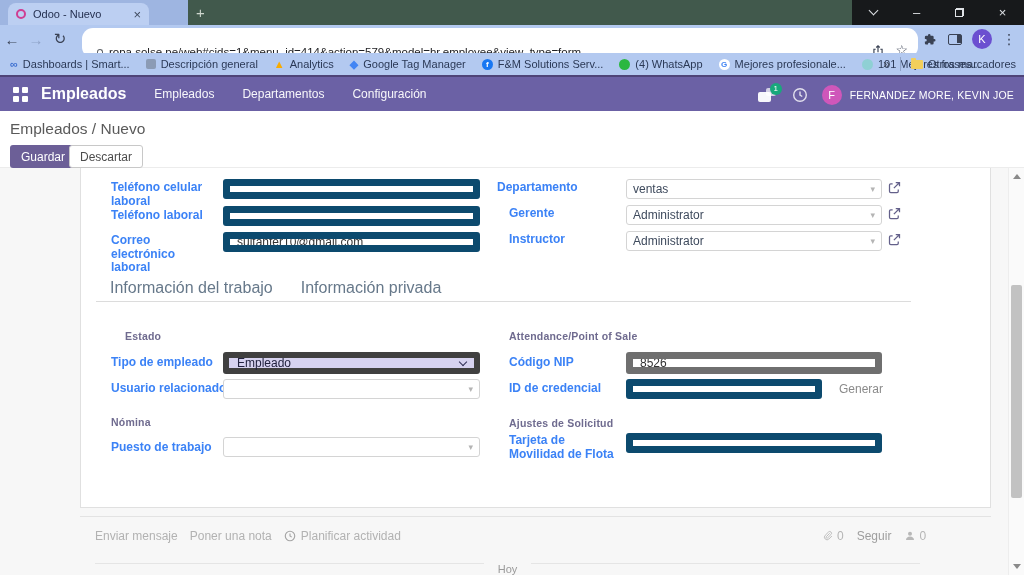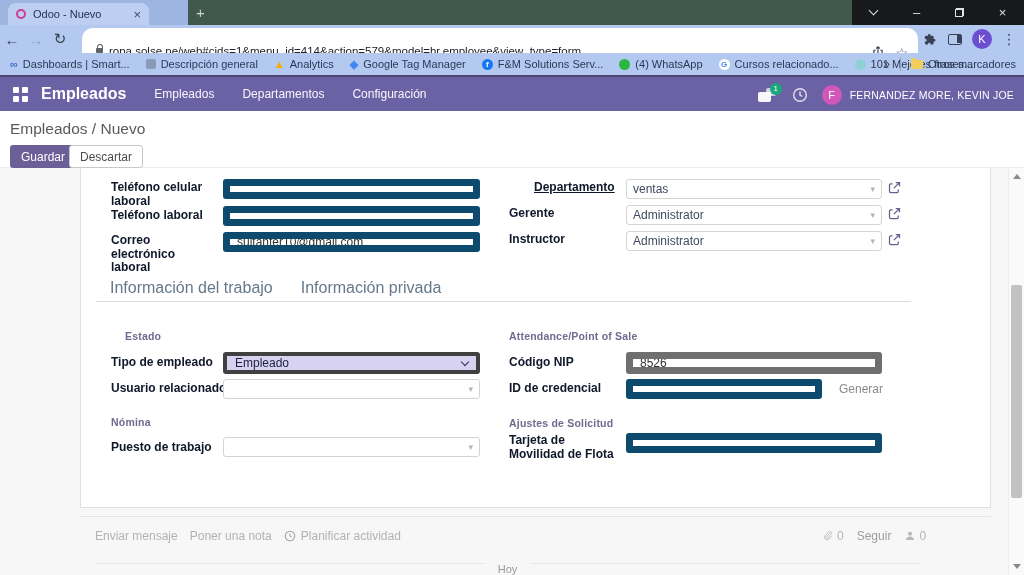--- a/index.html
+++ b/index.html
@@ -25,21 +25,21 @@
   .favicon-odoo { width:10px; height:10px; border:2.5px solid #cf3e93; border-radius:50%; flex:none; }
   .tab-title { font-size:11px; color:#253050; margin-left:7px; flex:1; white-space:nowrap; overflow:hidden; }
   .tab-close { font-size:13px; color:#3f4a5f; margin-left:4px; }
   .newtab-btn { position:absolute; left:196px; top:3px; color:#cdd6cd; font-size:15px; line-height:20px; }
 
   .toolbar { position:absolute; left:0; top:25px; width:1024px; height:28px; background:#b3c9f0;
     display:flex; align-items:center; }
   .nav-glyph { font-size:15px; color:#3a4254; width:24px; text-align:center; }
   .nav-glyph.disabled { color:#8fa3c9; }
   .url-pill { position:absolute; left:82px; top:3px; width:836px; height:30px; background:#fff;
-    border-radius:11px; display:flex; align-items:flex-start; padding:17px 10px; }
+    border-radius:11px; display:flex; align-items:flex-end; padding:0 10px; }
   .lock { width:7px; height:5px; background:#5f6368; border-radius:1px; position:relative; margin:3px 6px 0 4px; flex:none; }
   .lock::before { content:""; position:absolute; top:-4px; left:0.5px; width:4px; height:4px;
     border:1.4px solid #5f6368; border-bottom:none; border-radius:3px 3px 0 0; }
   .url-text { font-size:11.5px; color:#202124; white-space:nowrap; overflow:hidden; flex:1; }
   .pill-icon { margin-left:10px; flex:none; display:flex; align-items:center; }
   .star { font-size:14px; color:#3a4254; }
   .after-pill { position:absolute; right:0; top:0; height:28px; display:flex; align-items:center; gap:10px; padding-right:8px; }
   .profile-avatar { width:20px; height:20px; border-radius:50%; color:#fff; font-size:11px;
     display:flex; align-items:center; justify-content:center; }
   .kebab { font-size:14px; color:#3a4254; }
@@ -83,30 +83,30 @@
     border-bottom:1px solid #ececec; }
   .breadcrumb { position:absolute; left:10px; top:9px; font-size:15.5px; color:#5a5a5a; }
   .btn { position:absolute; top:34px; height:23px; font-size:12px; border-radius:3px;
     display:flex; align-items:center; justify-content:center; padding:0 10px; font-family:inherit; }
   .btn-save { left:10px; color:#fff; border:1px solid transparent; }
   .btn-discard { left:69px; background:#fff; border:1px solid #c8c8c8; color:#4c4c4c; }
 
   
   .sheet { position:absolute; left:80px; top:168px; width:911px; height:340px; background:#fff;
     border:1px solid #e0e0e0; border-top:none; }
-  .field-label { position:absolute; font-size:12px; font-weight:bold; color:#0f172a; line-height:13.5px; }
+  .field-label { position:absolute; font-size:12px; font-weight:bold; color:#3b82f6; line-height:13.5px; }
   .inp { position:absolute; height:20px; border:7px solid #0c4a6e; border-radius:3px; background:#fff;
     font-size:12px; color:#333; padding:0 7px; font-family:inherit; outline:none; }
   .m2o { position:absolute; height:20px; border:1px solid #d4d4d4; border-radius:3px; background:#fff;
     display:flex; align-items:center; padding:0 6px; }
   .m2o-value { flex:1; font-size:12px; color:#3e4a5d; white-space:nowrap; overflow:hidden; }
   .m2o-caret { font-size:9px; color:#b4b4b4; }
   .ext-btn { position:absolute; width:16px; height:16px; }
   .section-title { position:absolute; font-size:10.5px; font-weight:bold; color:#6f6b8f; letter-spacing:.2px; }
-  .select-box { position:absolute; height:22px; border:4px solid #404040; border-radius:3px;
+  .select-box { position:absolute; height:22px; border:6px solid #404040; border-radius:3px;
     display:flex; align-items:center; padding:0 8px; }
   .select-box .val { flex:1; font-size:12px; color:#22223f; }
   .select-chev { width:6px; height:6px; border-right:1.8px solid #2e2e54; border-bottom:1.8px solid #2e2e54;
     transform:rotate(45deg); margin-top:-3px; }
   .action-link { position:absolute; font-size:12px; color:#8a8a8a; }
 
   
   .tabs-row { position:absolute; left:15px; top:107px; display:flex; }
   .form-tab { height:27px; line-height:26px; padding:0 14px; font-size:16px; color:#66788a; }
   .form-tab.active { background:#fff; border:1px solid #d9d9d9; border-bottom:1px solid #fff;
@@ -204,21 +204,21 @@
     <span class="bm-item">
       <span class="bm-dot" style="background: rgb(24, 119, 242);">f</span>
       <span class="bm-label">F&amp;M Solutions Serv...</span>
     </span>
     <span class="bm-item">
       <span class="bm-dot" style="background: rgb(43, 183, 65);"></span>
       <span class="bm-label">(4) WhatsApp</span>
     </span>
     <span class="bm-item">
       <span class="bm-dot google-dot" style="color: rgb(66, 133, 244);">G</span>
-      <span class="bm-label">Cursos relacionado...</span>
+      <span class="bm-label">Mejores profesionale...</span>
     </span>
     <span class="bm-item">
       <span class="bm-dot" style="background: rgb(143, 208, 212);"></span>
       <span class="bm-label">101 Mejores frases...</span>
     </span>
     <div class="bm-right">
       <span class="bm-overflow">»</span>
       <span class="bm-sep"></span>
       <span class="bm-item" style="margin-right:0">
         <span class="folder-icon"></span>
@@ -265,21 +265,21 @@
 
     <div class="field-label" style="left:30px; top:13px; width:100px;">Teléfono celular laboral</div>
     <input class="inp" style="left: 142px; top: 11px; width: 257px;" value="">
 
     <div class="field-label" style="left:30px; top:41px; width:105px;">Teléfono laboral</div>
     <input class="inp" style="left: 142px; top: 38px; width: 257px;" value="">
 
     <div class="field-label" style="left:30px; top:66px; width:105px;">Correo electrónico laboral</div>
     <input class="inp" style="left: 142px; top: 64px; width: 257px;" value="sultanfer10@gmail.com">
 
-    <div class="field-label" style="left:453px; top:13px; width:115px;text-decoration:underline;">Departamento</div>
+    <div class="field-label" style="left:416px; top:13px; width:115px;">Departamento</div>
     <div class="m2o" style="left:545px; top:11px; width:256px;">
       <span class="m2o-value">ventas</span>
       <span class="m2o-caret">▾</span>
     </div>
     <span class="ext-btn" style="left:806px; top:12px;">
       <svg width="15" height="15" viewBox="0 0 24 24" fill="none" stroke="#63608a" stroke-width="2">
         <path d="M14 4h6v6M20 4l-9 9M9 6H6a2 2 0 0 0-2 2v10a2 2 0 0 0 2 2h10a2 2 0 0 0 2-2v-3"></path>
         </svg>
     </span>
 

